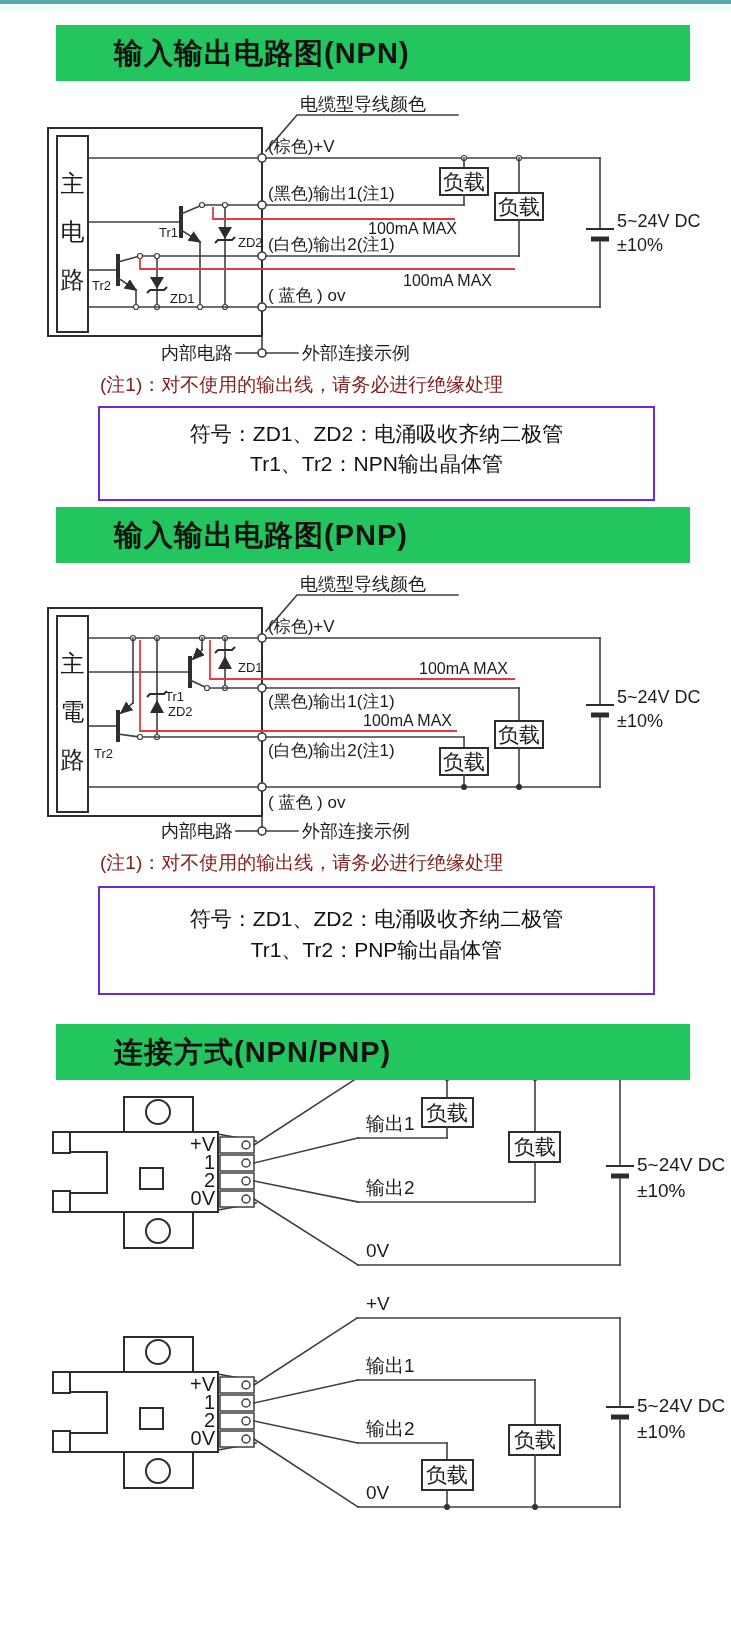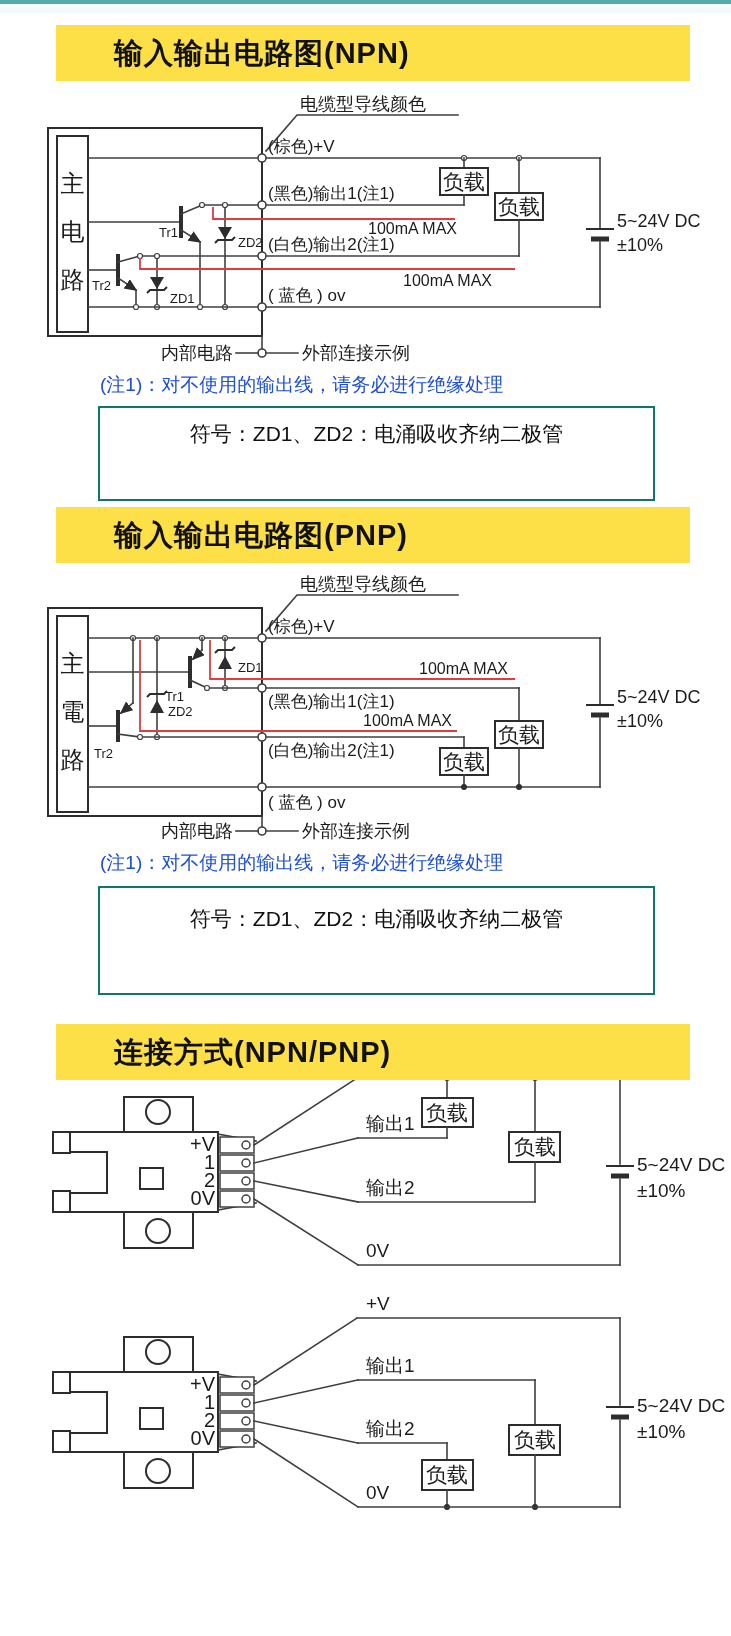--- a/index.html
+++ b/index.html
@@ -1,22 +1,22 @@
 <!DOCTYPE html>
 <html><head>
 <meta charset="utf-8">
 <style>
   html,body{margin:0;padding:0;background:#fff}
   body{width:731px;height:1636px;position:relative;font-family:"Liberation Sans","DejaVu Sans",sans-serif;color:#1c1c1c;overflow:hidden}
   .topbar{position:absolute;left:0;top:0;width:731px;height:4px;background:#55a9a9}
   .topband{position:absolute;left:0;top:4px;width:731px;height:9px;background:#f2fafa}
-  .section-header{position:absolute;left:56px;width:634px;height:56px;background:#fde047}
+  .section-header{position:absolute;left:56px;width:634px;height:56px;background:#22c55e}
   .section-header span{display:block;padding-left:58px;line-height:57px;font-size:29px;font-weight:600;letter-spacing:1px;color:#111}
-  .note-line{position:absolute;left:100px;font-size:19px;color:#1d4ed8;white-space:nowrap}
-  .symbox{position:absolute;left:98px;width:553px;border:2px solid #0f766e;text-align:center;color:#111;background:#fff}
+  .note-line{position:absolute;left:100px;font-size:19px;color:#7f1d1d;white-space:nowrap}
+  .symbox{position:absolute;left:98px;width:553px;border:2px solid #6d28d9;text-align:center;color:#111;background:#fff}
   .symbox .l{font-size:21px;white-space:nowrap}
   .symbox1{top:406px;height:80px;padding-top:11px}
   .symbox1 .l{line-height:30px}
   .symbox2{top:886px;height:90px;padding-top:15px}
   .symbox2 .l{line-height:31px}
   svg{position:absolute;left:0;top:0}
   svg text{fill:#1c1c1c}
   .w{stroke:#3f3f3f;stroke-width:1.6;fill:none;stroke-linecap:square}
   .w2{stroke:#2d2d2d;stroke-width:2;fill:none}
   .w2r{stroke:#2d2d2d;stroke-width:2;fill:none}
@@ -420,27 +420,29 @@
 <div class="topband"></div>
 
 <div class="section-header" style="top:25px">
   <span>输入输出电路图(NPN)</span>
 </div>
 
 <div class="note-line" style="top:372px">(注1)：对不使用的输出线，请务必进行绝缘处理</div>
 
 <div class="symbox symbox1">
   <div class="l">符号：ZD1、ZD2：电涌吸收齐纳二极管</div>
+  <div class="l">Tr1、Tr2：NPN输出晶体管</div>
 </div>
 
 <div class="section-header" style="top:507px">
   <span>输入输出电路图(PNP)</span>
 </div>
 
 <div class="note-line" style="top:850px">(注1)：对不使用的输出线，请务必进行绝缘处理</div>
 
 <div class="symbox symbox2">
   <div class="l">符号：ZD1、ZD2：电涌吸收齐纳二极管</div>
+  <div class="l">Tr1、Tr2：PNP输出晶体管</div>
 </div>
 
 <div class="section-header" style="top:1024px">
   <span>连接方式(NPN/PNP)</span>
 </div>
 
 </body></html>

